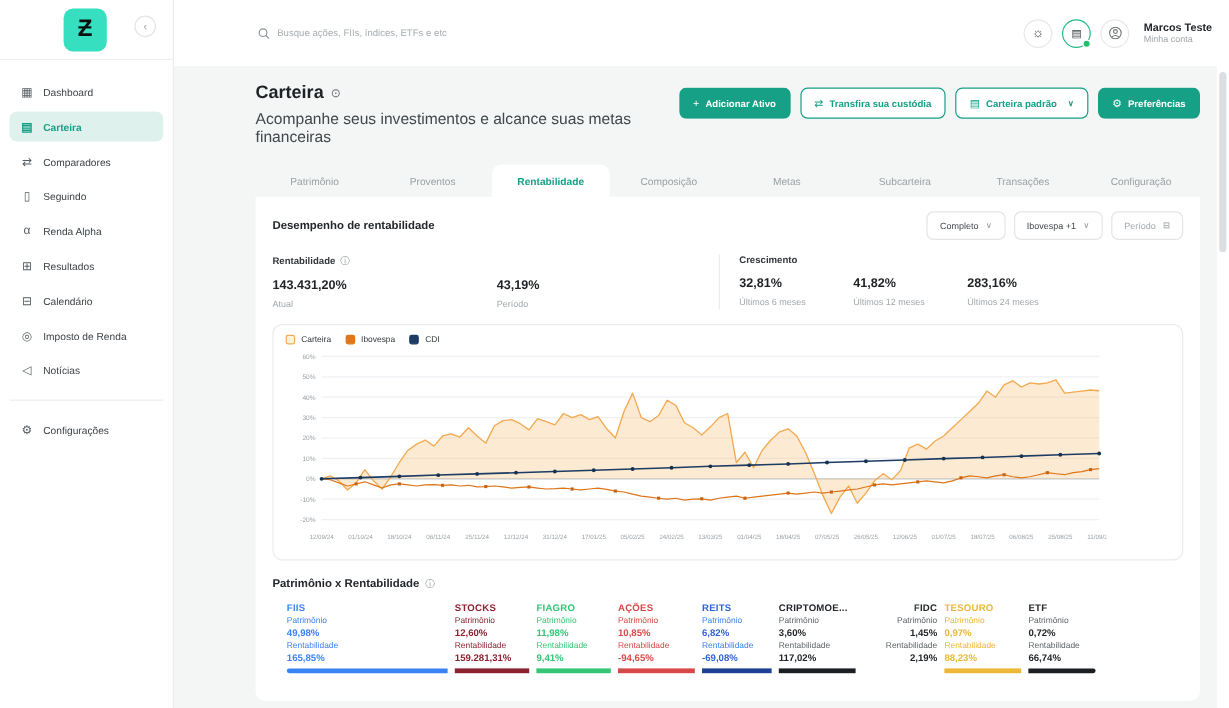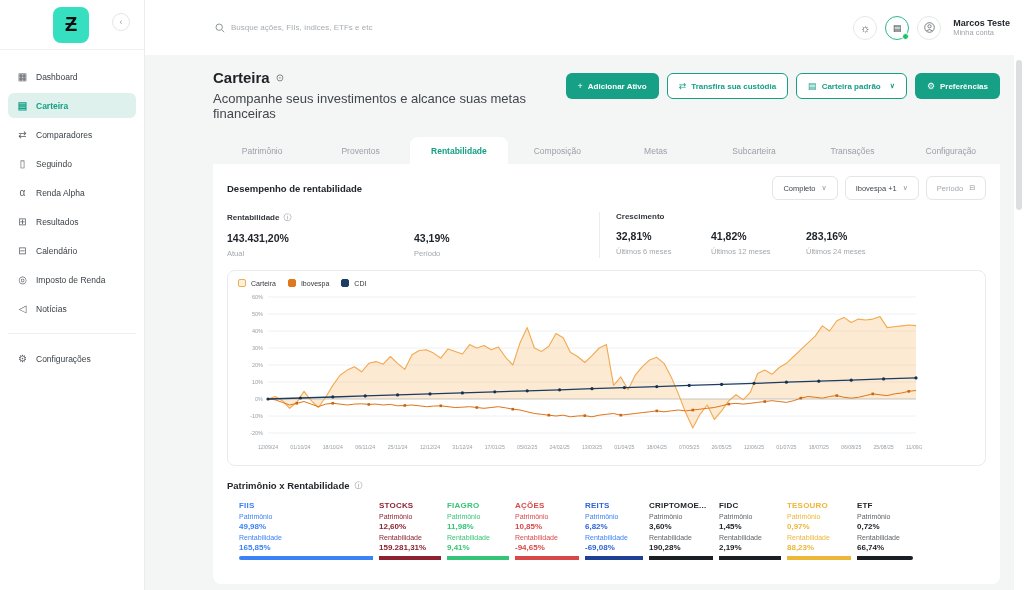--- a/index.html
+++ b/index.html
@@ -426,24 +426,24 @@
               <div class="av" style="color:#2e63d6">6,82%</div>
               <div class="al" style="color:#3b82f6">Rentabilidade</div>
               <div class="av" style="color:#2e63d6">-69,08%</div>
               <div class="bar" style="background:#1d3f94"></div>
             </div>
             <div class="acol" style="width: 70px;">
               <div class="an" style="color:#22262a">CRIPTOMOE...</div>
               <div class="al" style="color:#5f6569">Patrimônio</div>
               <div class="av" style="color:#22262a">3,60%</div>
               <div class="al" style="color:#5f6569">Rentabilidade</div>
-              <div class="av" style="color:#22262a">190,28%</div>
+              <div class="av" style="color:#22262a">117,02%</div>
               <div class="bar" style="background:#1b1f24"></div>
             </div>
-            <div class="acol" style="width: 68px;">
+            <div class="acol" style="width: 68px; align-items: flex-end;">
               <div class="an" style="color:#22262a">FIDC</div>
               <div class="al" style="color:#5f6569">Patrimônio</div>
               <div class="av" style="color:#22262a">1,45%</div>
               <div class="al" style="color:#5f6569">Rentabilidade</div>
               <div class="av" style="color:#22262a">2,19%</div>
               <div class="bar" style="background:#1b1f24"></div>
             </div>
             <div class="acol" style="width: 70px;">
               <div class="an" style="color:#edb737">TESOURO</div>
               <div class="al" style="color:#edb737">Patrimônio</div>

